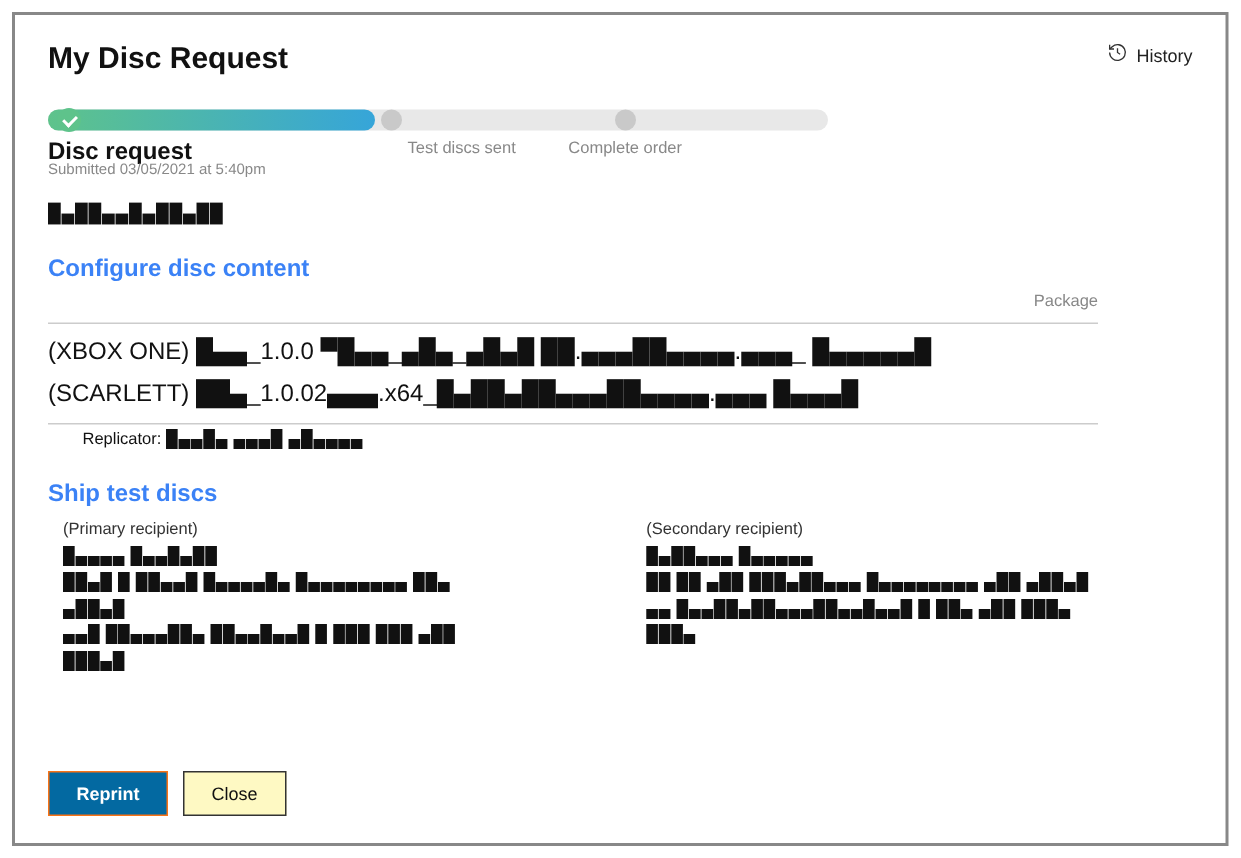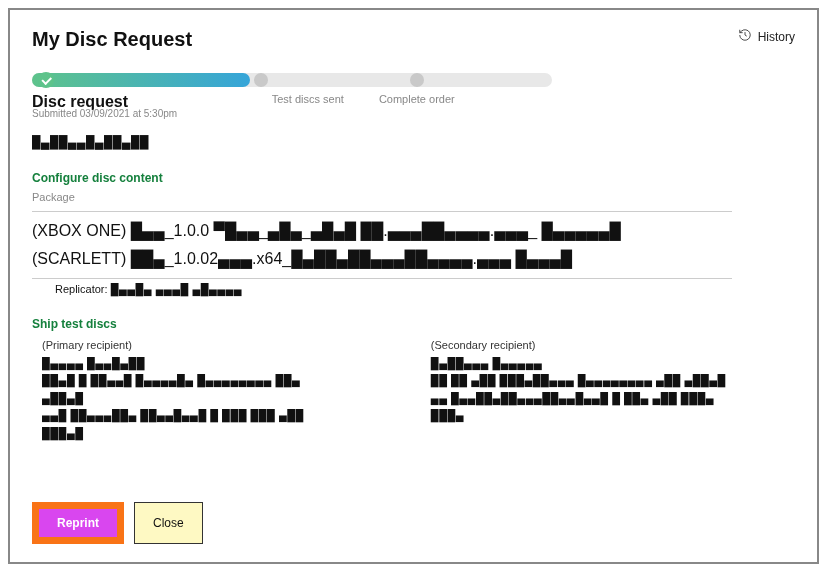--- a/index.html
+++ b/index.html
@@ -136,30 +136,31 @@
       font-size: 11px;
       color: #333;
       margin-top: 2px;
     }
     .section-divider {
       border: none;
       border-top: 1px solid #ccc;
       margin: 8px 0 4px;
     }
     .section-title {
-      font-size: 12px;
+      font-size: 16px;
       font-weight: 600;
-      color: #15803d;
+      color: #3b82f6;
       margin-top: 22px;
       margin-bottom: 6px;
     }
     .field-label {
       font-size: 11px;
       color: #888;
       margin-bottom: 4px;
+      text-align: right;
     }
     .package-row {
       font-size: 16px;
       color: #111;
       margin: 10px 0;
     }
     .print-row {
       font-size: 11px;
       color: #111;
       margin-left: 10px;
@@ -186,23 +187,23 @@
       display: flex;
       gap: 10px;
     }
     .btn {
       font-size: 12px;
       padding: 7px 18px;
       cursor: pointer;
       font-family: inherit;
     }
     .btn-primary {
-      background: #d946ef;
+      background: #0369a1;
       color: #fff;
-      border: 7px solid #f97316;
+      border: 1px solid #f97316;
       font-weight: 600;
     }
     .btn-secondary {
       background: #fef9c3;
       color: #111;
       border: 1px solid #333;
     }
   </style>
 </head>
 <body>
@@ -225,21 +226,21 @@
 
   <div class="progress-wrap">
     <div class="progress-track">
       <div class="progress-fill"></div>
       <div class="progress-dot dot-1"></div>
       <div class="progress-dot dot-2"></div>
       <div class="progress-dot dot-3"></div>
     </div>
     <div class="progress-labels">
       <div class="plabel p1 active">Disc request</div>
-      <div class="plabel p1 sub">Submitted 03/09/2021 at 5:30pm</div>
+      <div class="plabel p1 sub">Submitted 03/05/2021 at 5:40pm</div>
       <div class="plabel p2">Test discs sent</div>
       <div class="plabel p3">Complete order</div>
     </div>
   </div>
 
   <div class="content">
     <div class="redacted" style="font-weight:700;font-size:12px;">█▄██▄▄█▄██▄██</div>
 
     <div class="section-title">Configure disc content</div>
     <div class="field-label">Package</div>

